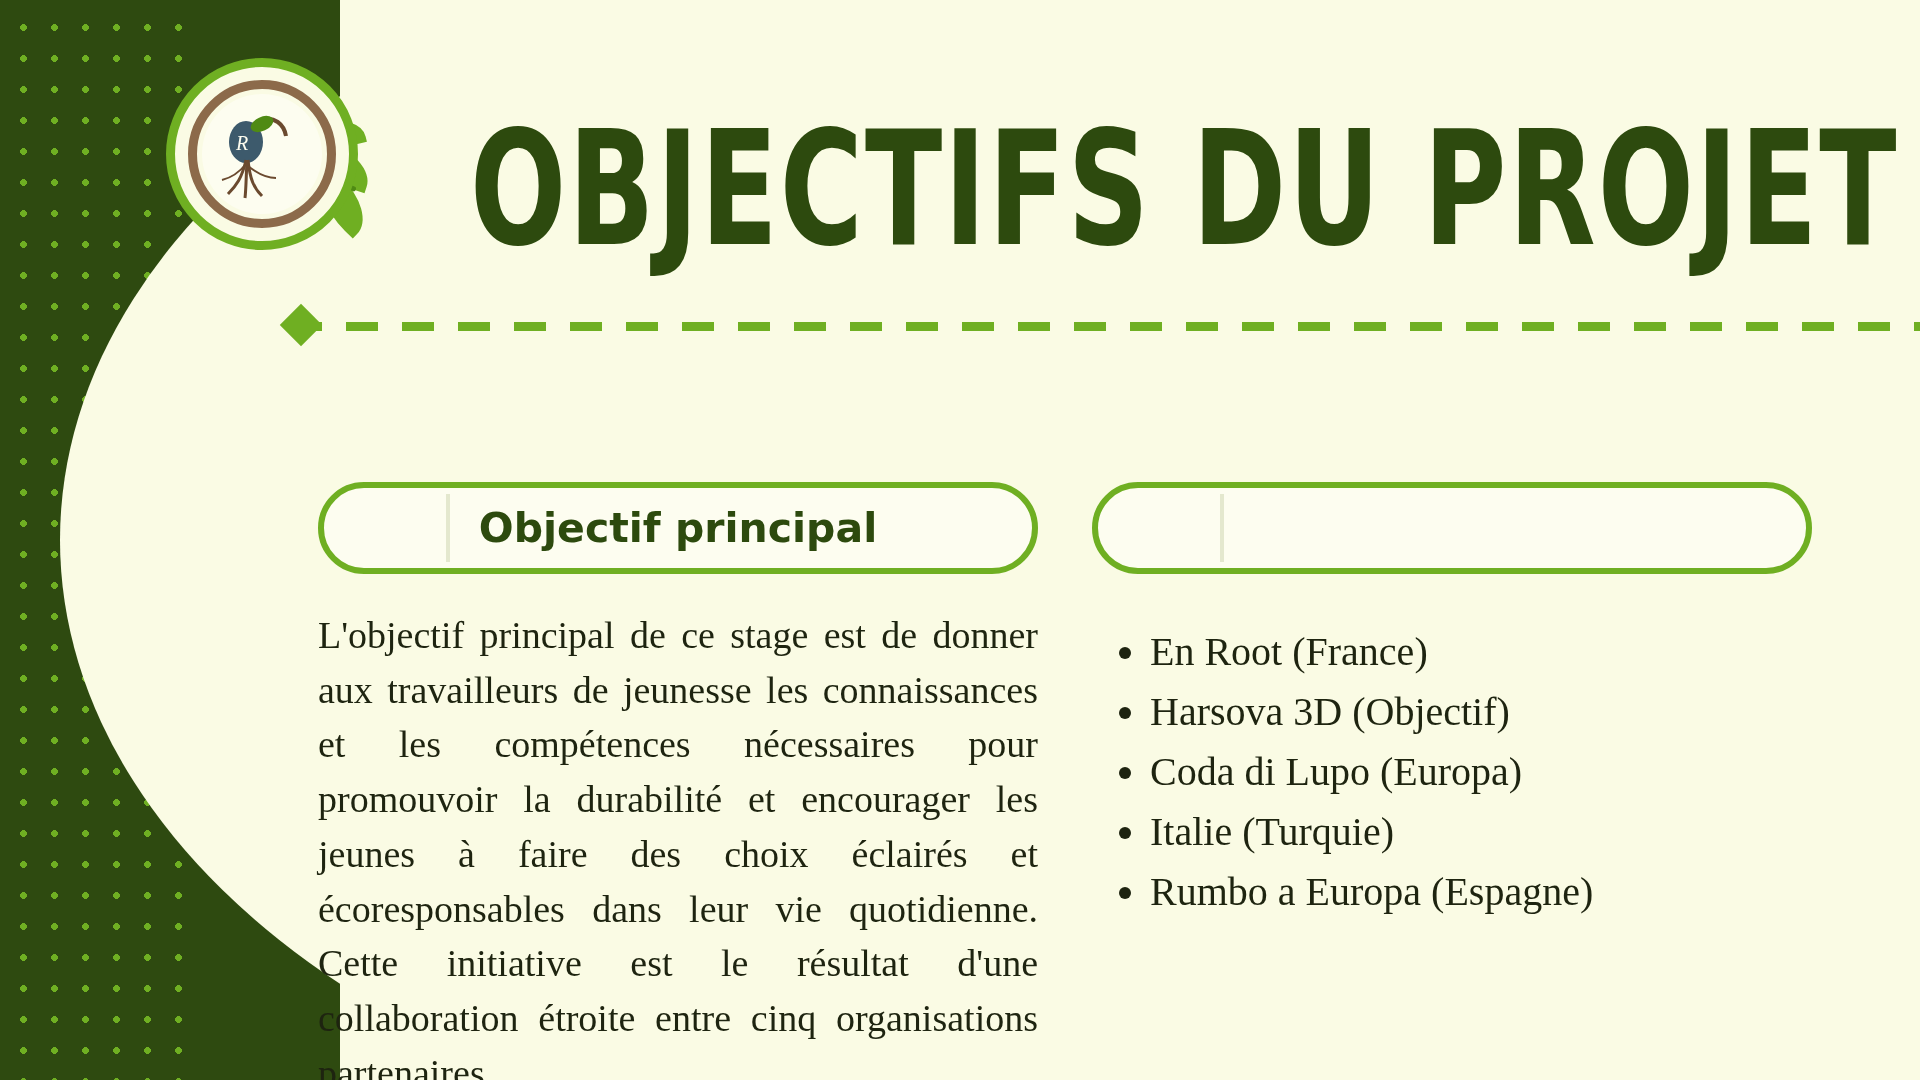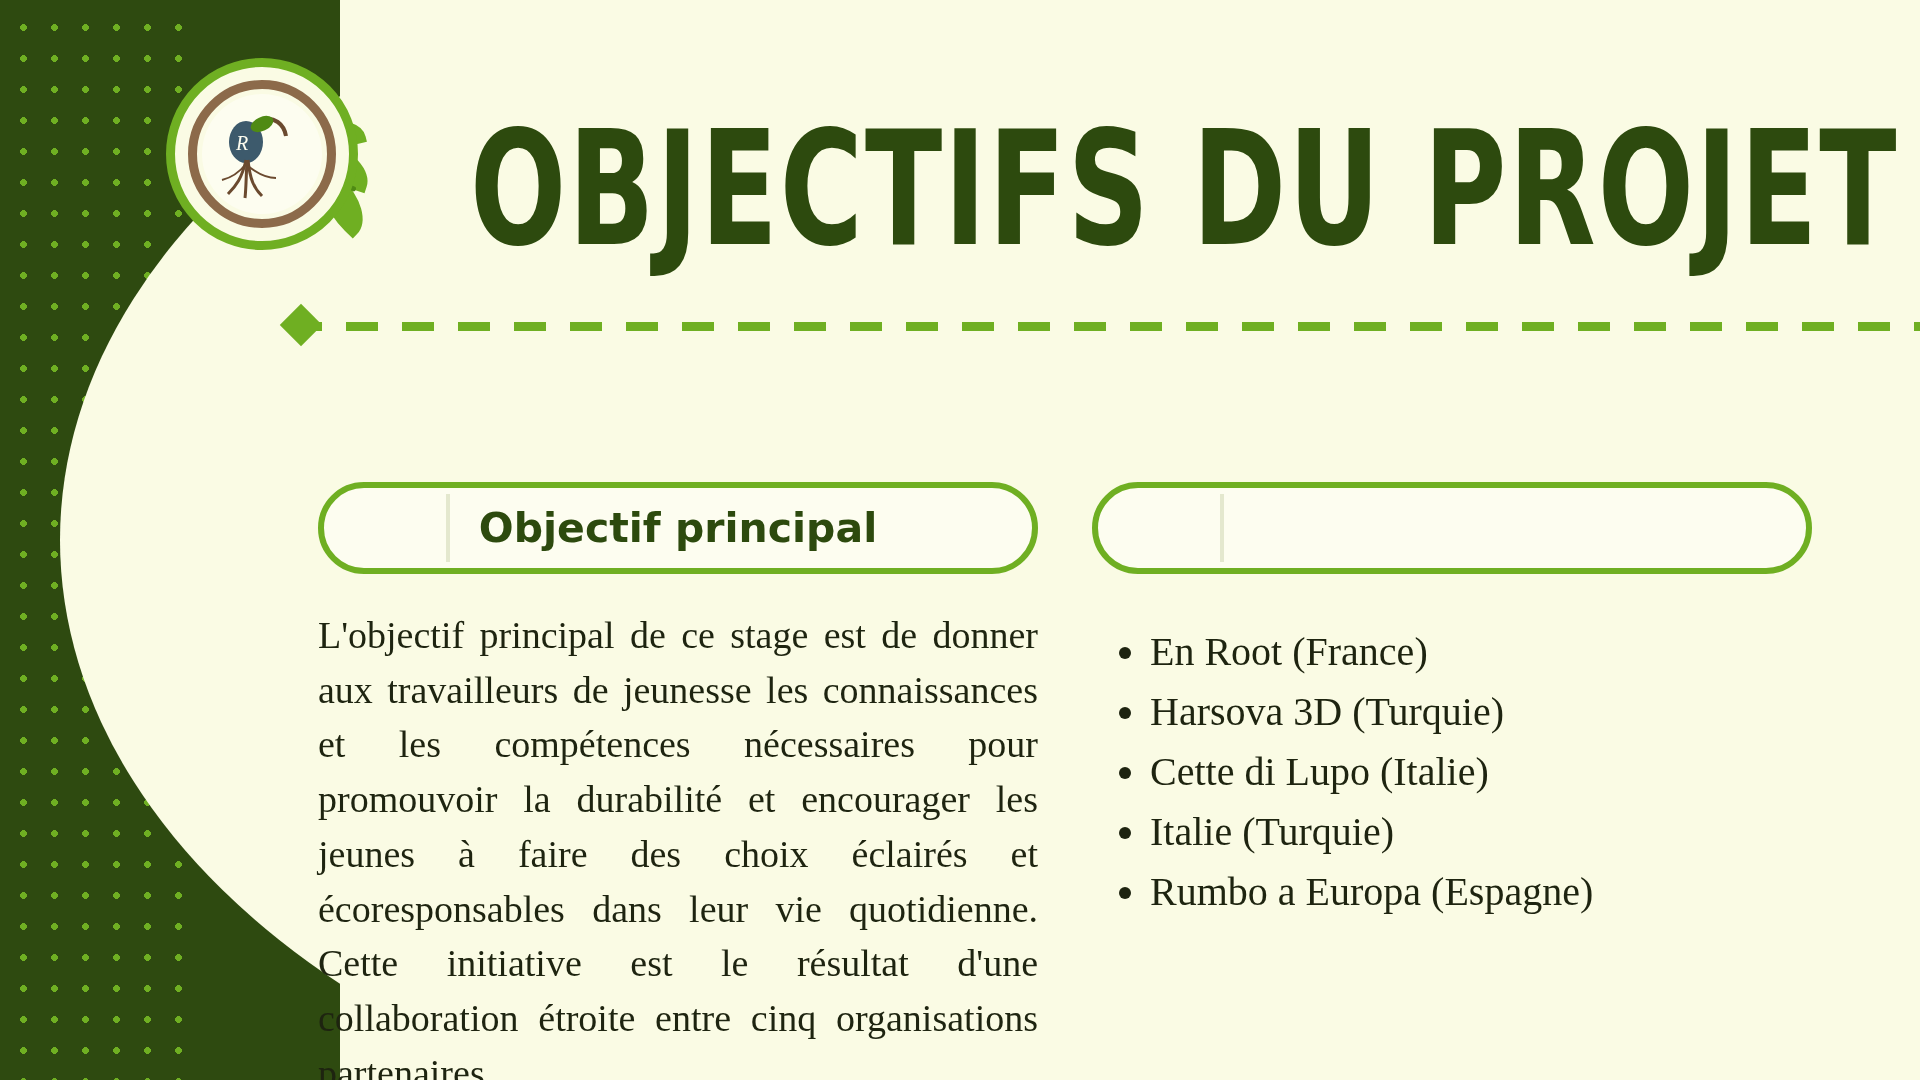--- a/index.html
+++ b/index.html
@@ -246,20 +246,20 @@
     </div>
     <p class="body-text">L'objectif principal de ce stage est de donner aux travailleurs de jeunesse les connaissances et les compétences nécessaires pour promouvoir la durabilité et encourager les jeunes à faire des choix éclairés et écoresponsables dans leur vie quotidienne. Cette initiative est le résultat d'une collaboration étroite entre cinq organisations partenaires.</p>
   </div>
 
   <div class="col col-right">
     <div class="pill">
       <div class="tick"></div>
     </div>
     <ul class="partner-list">
       <li>En Root (France)</li>
-      <li>Harsova 3D (Turquie)</li>
-      <li>Cette di Lupo (Italie)</li>
+      <li>Harsova 3D (Objectif)</li>
+      <li>Coda di Lupo (Europa)</li>
       <li>Italie (Turquie)</li>
       <li>Rumbo a Europa (Espagne)</li>
     </ul>
   </div>
 
 </div>
 
 </body></html>

